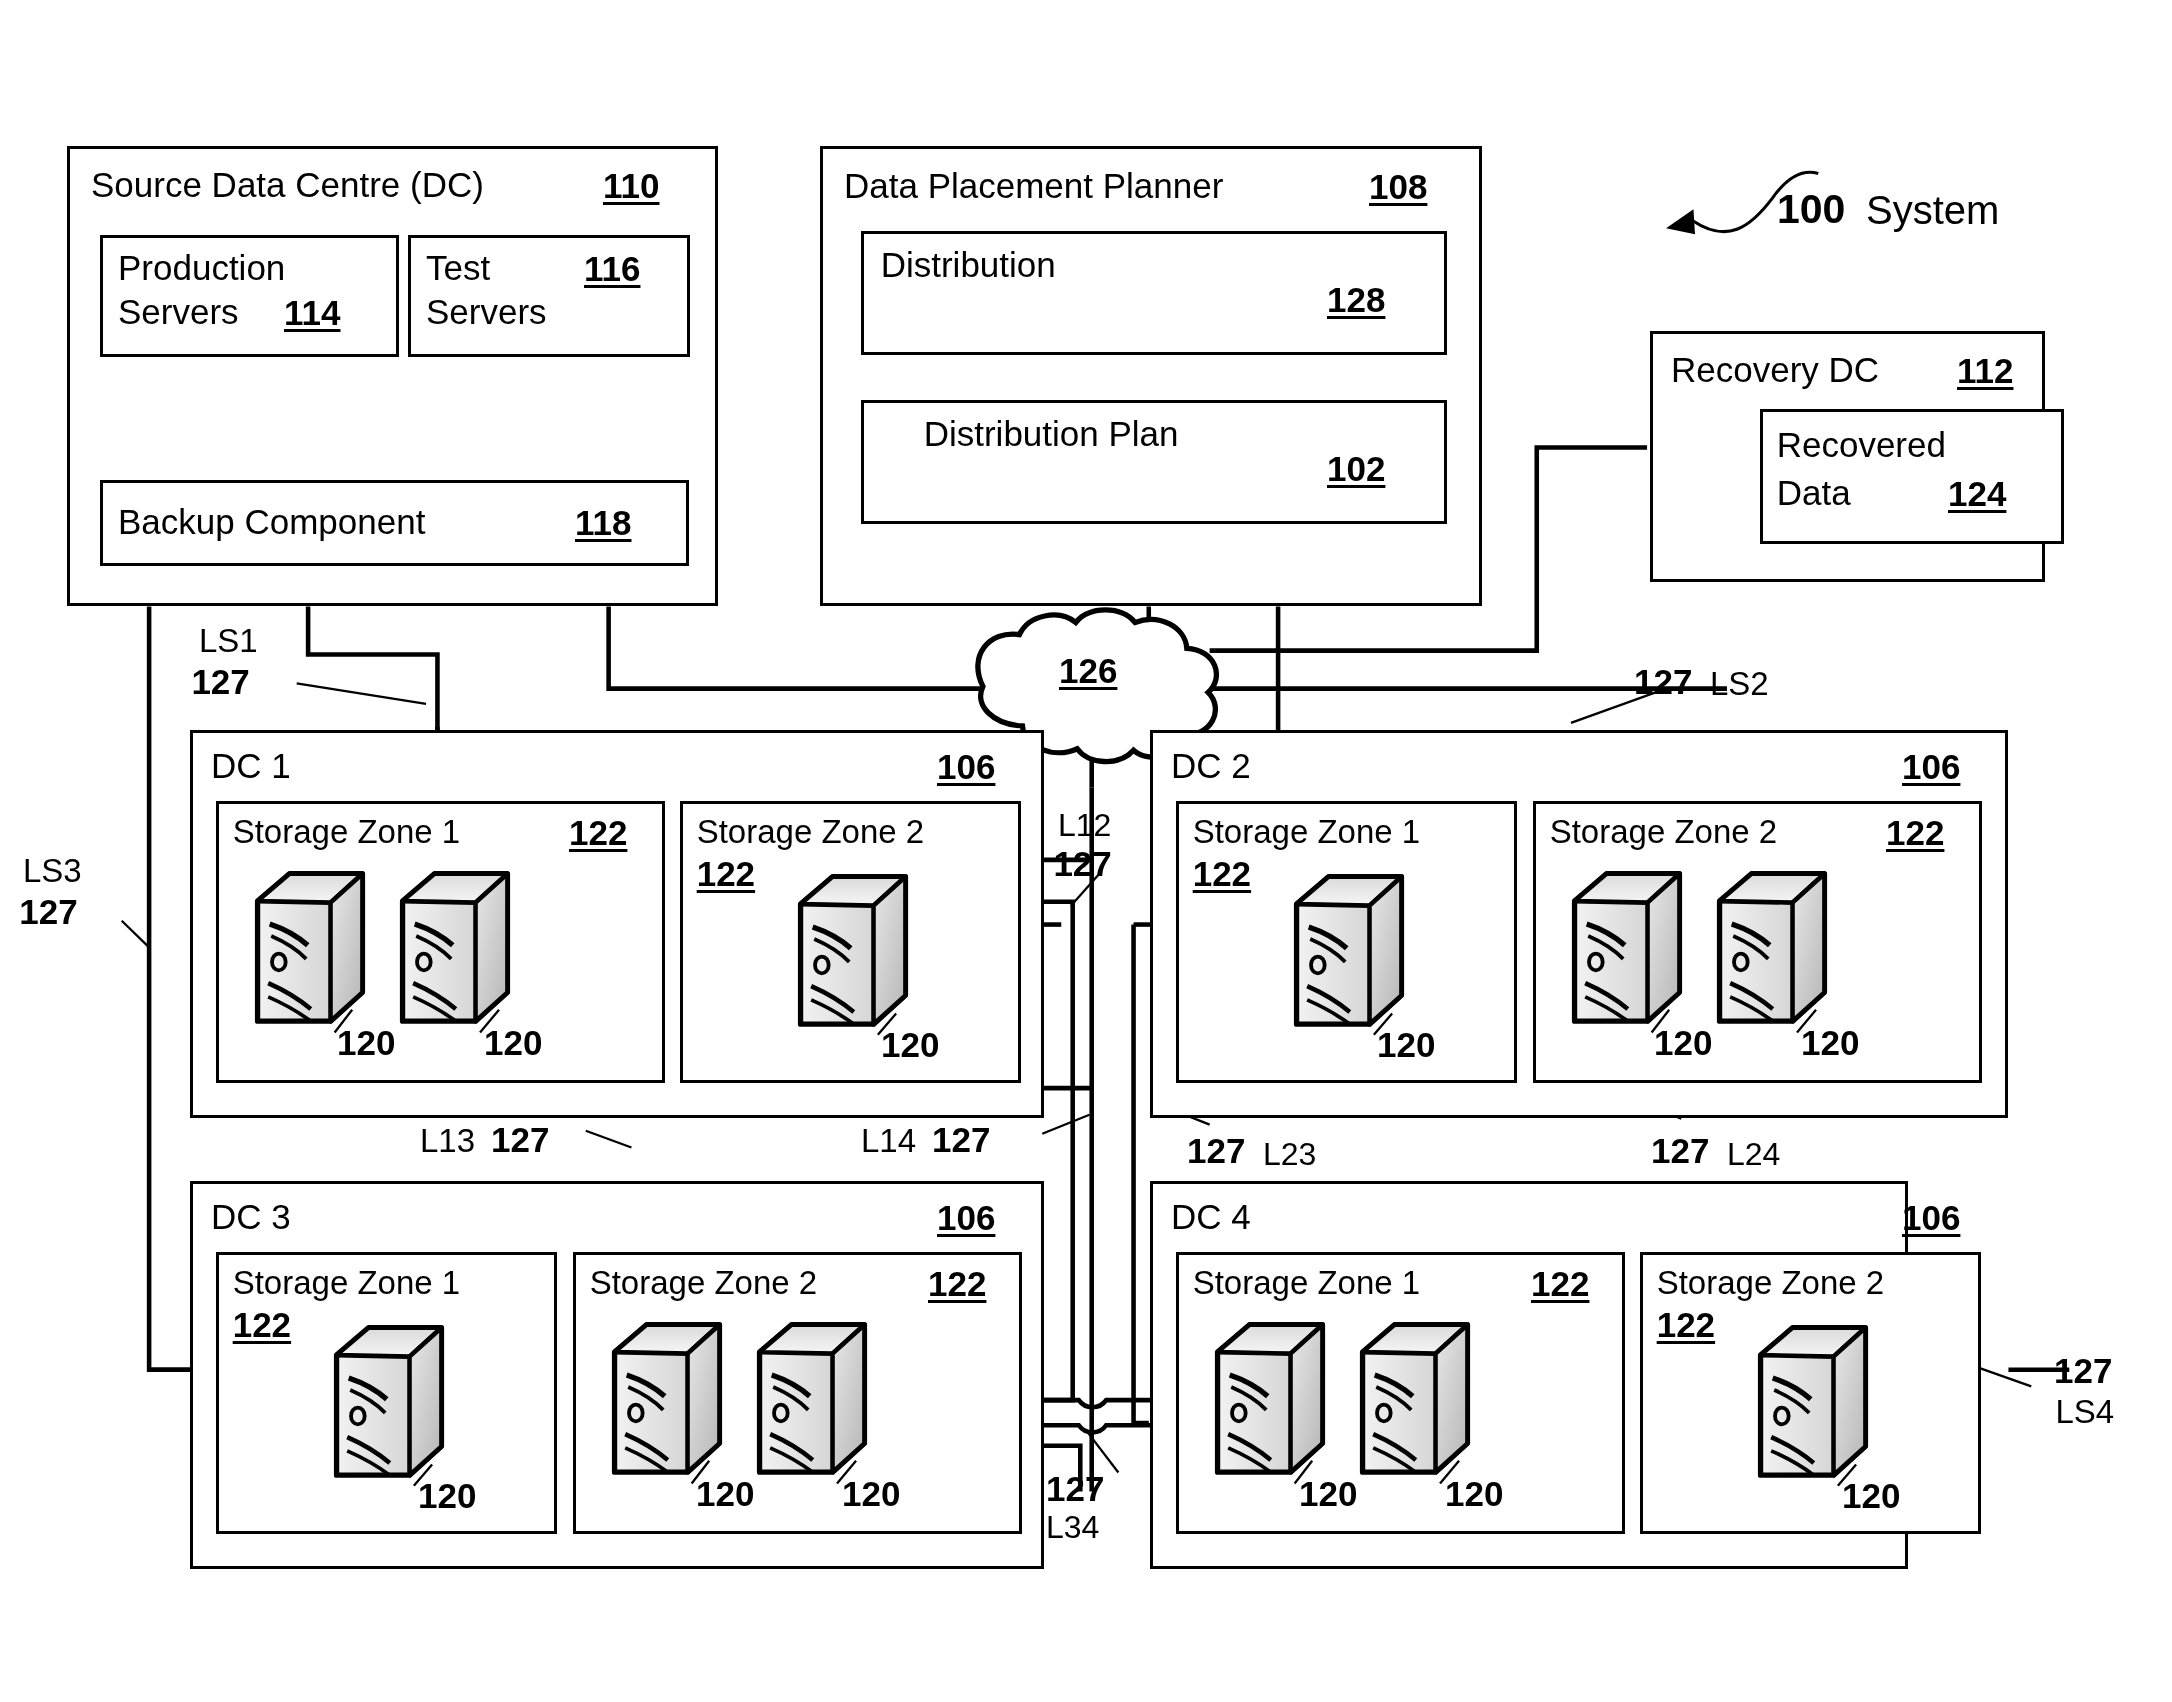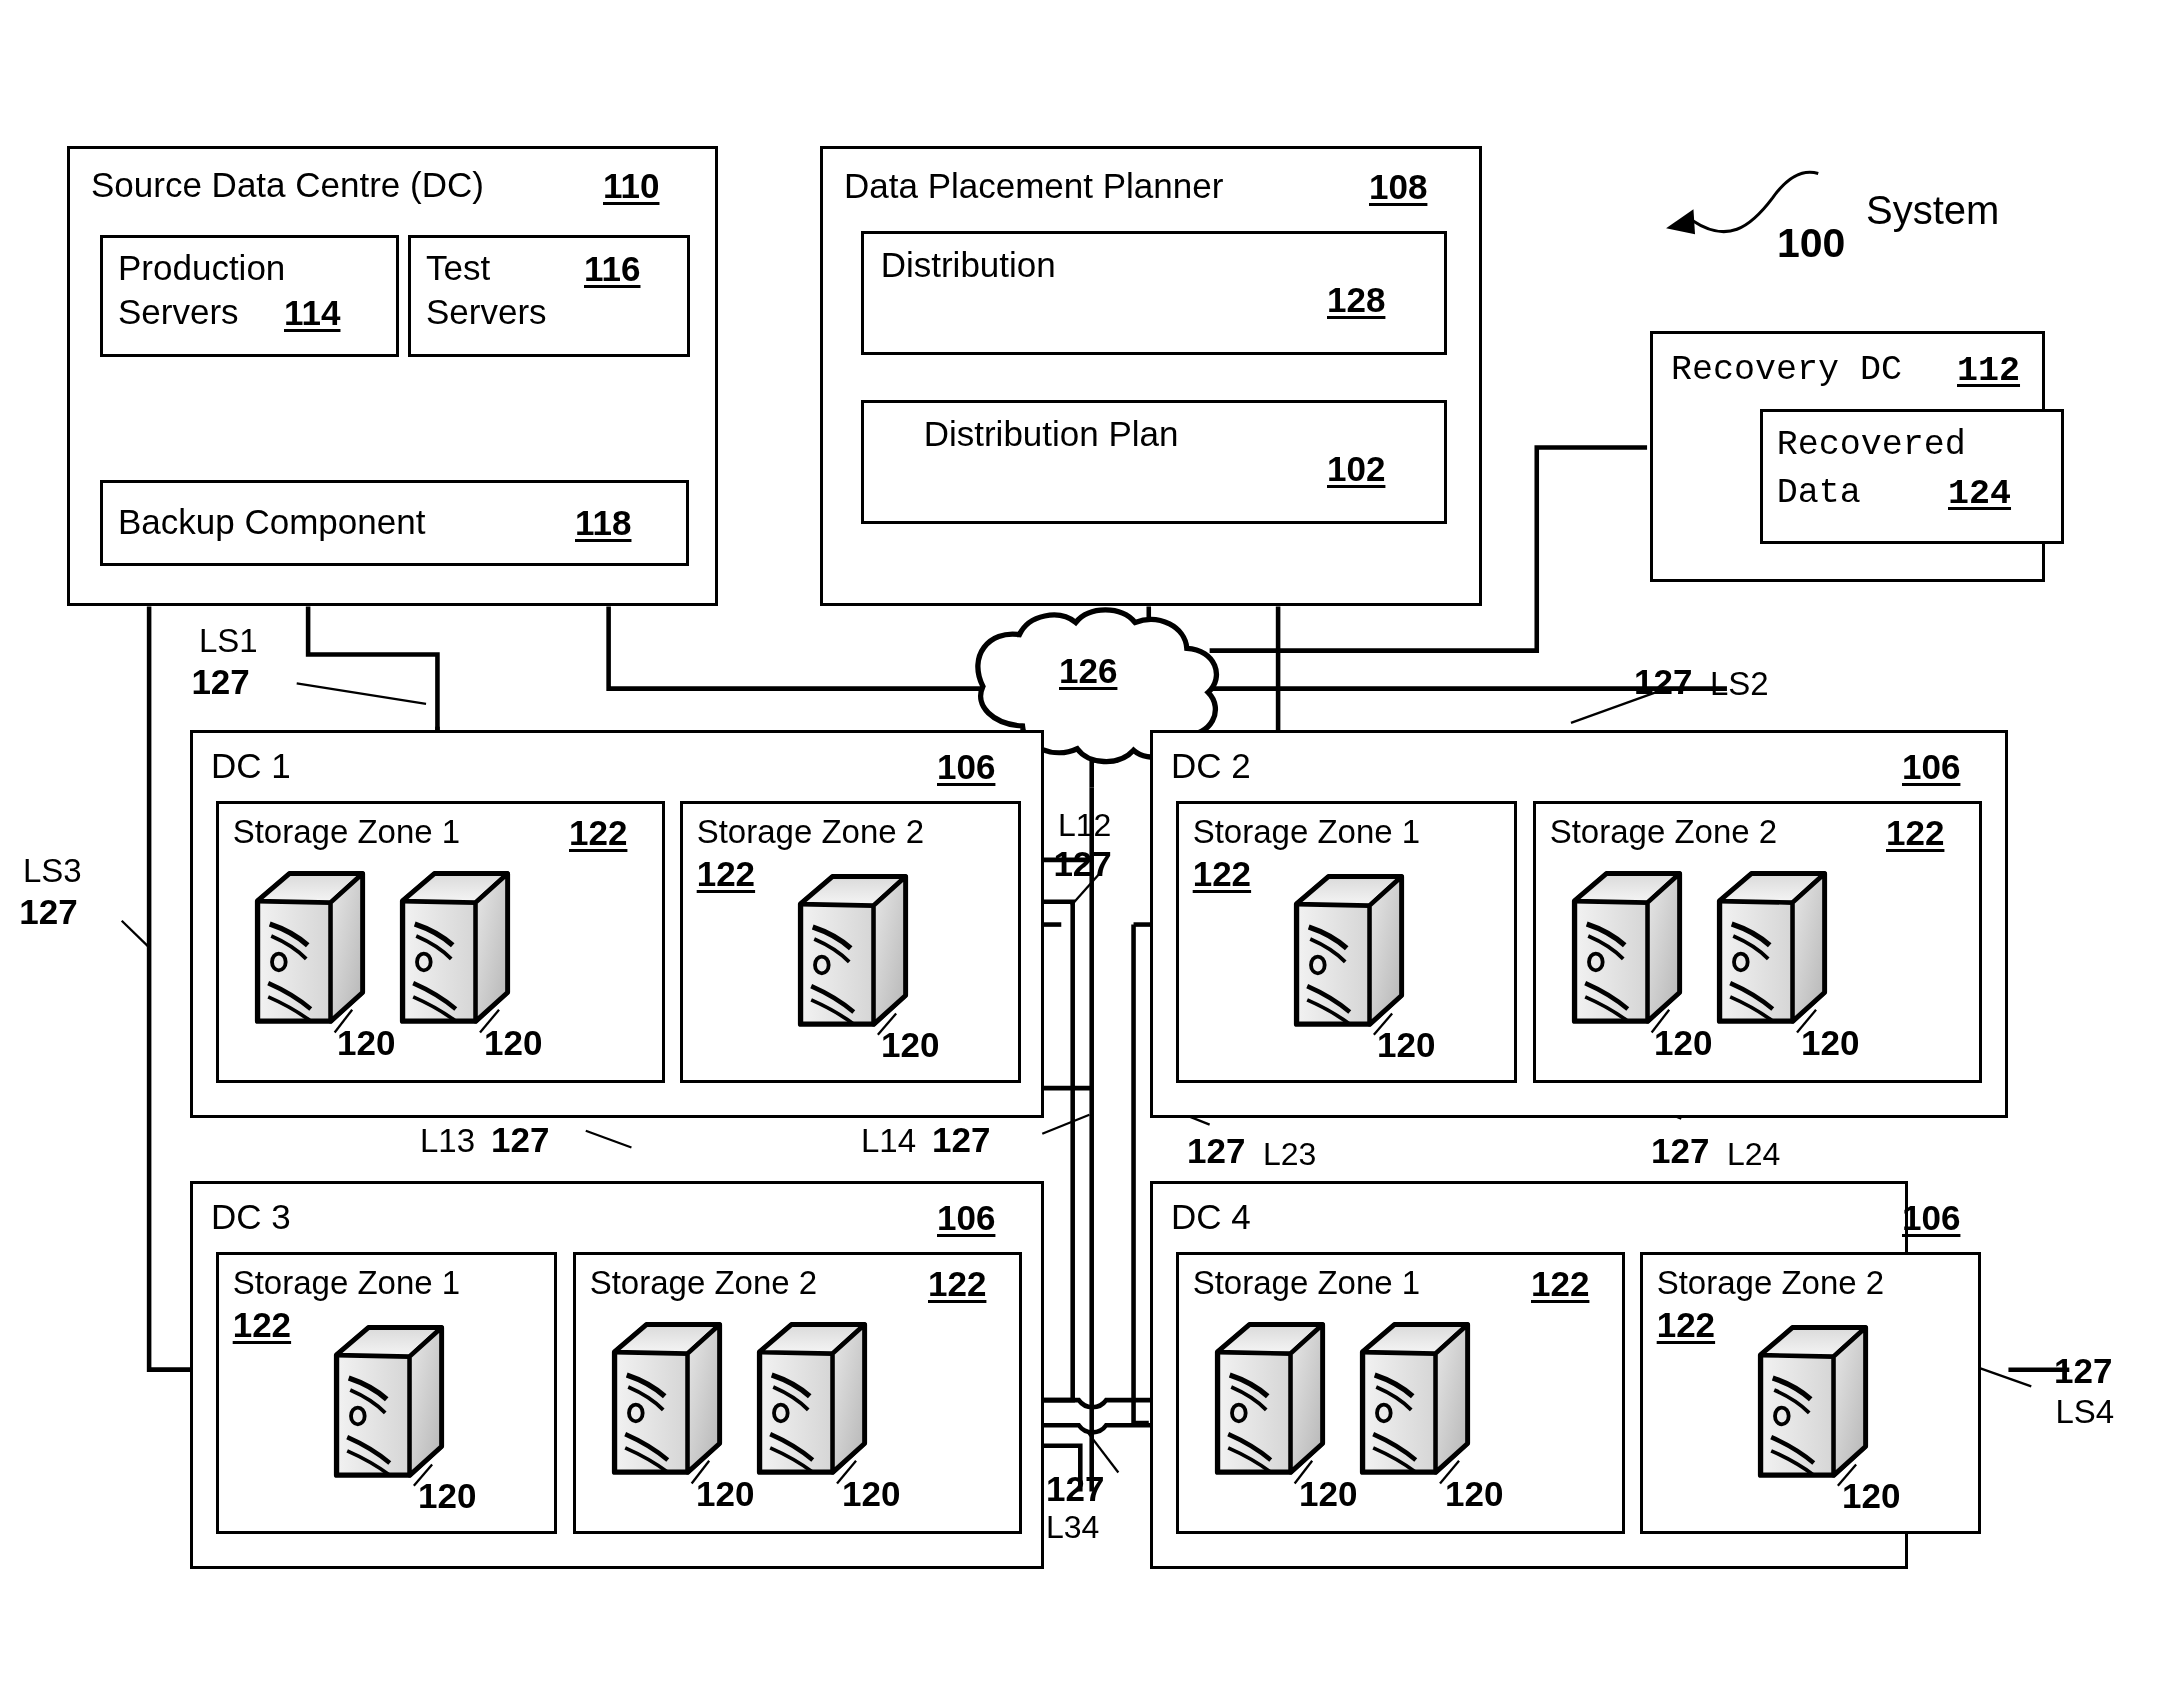--- a/index.html
+++ b/index.html
@@ -133,32 +133,32 @@
       <div class="ttl" style="left:16.7px;top:12px;">Distribution</div>
       <div class="ref" style="left:463px;top:46px;">128</div>
     </div>
 
     <div class="inner" style="left:38px;top:251px;width:586px;height:124px;">
       <div class="ttl" style="left:16.7px;top:12px;margin-left:43px;">Distribution Plan</div>
       <div class="ref" style="left:463px;top:46px;">102</div>
     </div>
   </div>
 
-  <div class="box" style="left:1650px;top:331px;width:395px;height:251px;font-family:Liberation Mono, monospace;">
+  <div class="box" style="left:1650px;top:331px;width:395px;height:251px;">
     <div class="ttl" style="left:18px;top:16.7px;">Recovery DC</div>
     <div class="ref" style="left:304px;top:16.7px;">112</div>
 
     <div class="inner" style="left:107px;top:75px;width:304px;height:135px;">
       <div class="ttl" style="left:13.7px;top:13.7px;">Recovered</div>
       <div class="ttl" style="left:13.7px;top:62px;">Data</div>
       <div class="ref" style="left:185px;top:62px;">124</div>
     </div>
   </div>
 
-  <div class="reft" style="left:1777px;top:186px;font-size:41px;margin-top:34px;">100</div>
+  <div class="reft" style="left:1777px;top:186px;font-size:41px;">100</div>
   <div class="plain" style="left:1866px;top:188px;font-size:40px;">System</div>
 
   <div class="ref" style="left:1059px;top:651px;">126</div>
 
   <div style="position:absolute;left:199px;top:622px;">
     <span class="plain" style="left:0;top:0;font-size:33px;">LS1</span>
     <span class="reft" style="left:-7.6px;top:40px;">127</span>
   </div>
 
   <div style="position:absolute;left:1634px;top:662px;">

